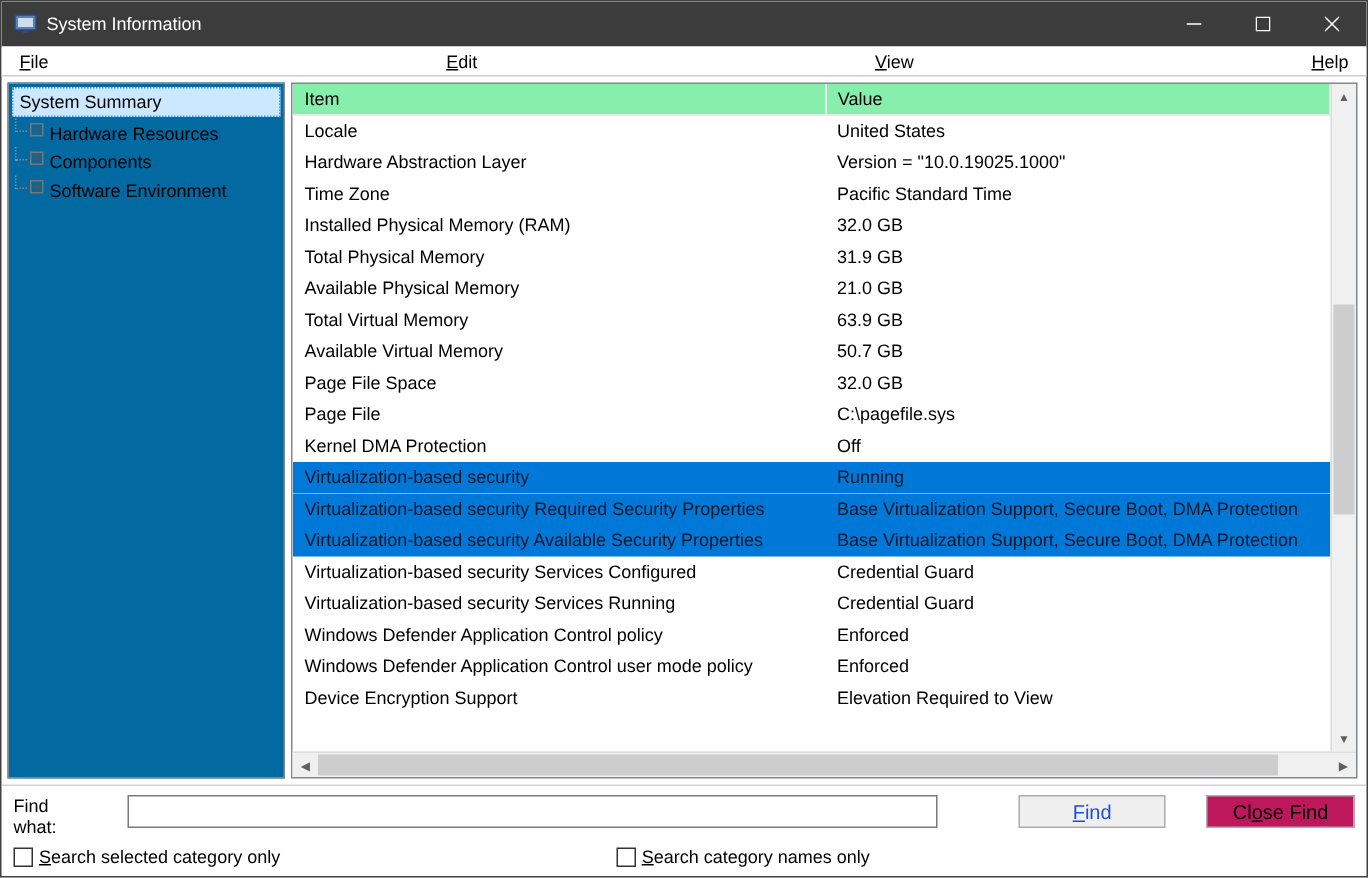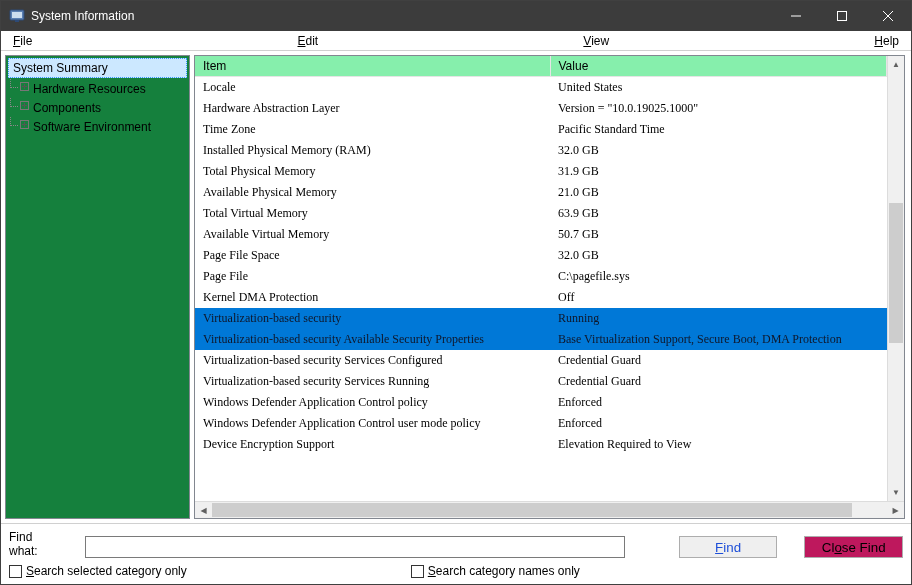--- a/index.html
+++ b/index.html
@@ -10,46 +10,46 @@
   .titlebar .icon { width:16px; height:16px; margin-right:6px; display:inline-flex; }
   .titlebar .title { flex:1; font-size:12px; }
   .titlebar .win-controls { display:flex; height:100%; }
   .titlebar .win-btn { width:46px; display:flex; align-items:center; justify-content:center; color:#fff; }
   
   .menubar { height:20px; background:#fff; display:flex; align-items:center; padding:0 4px; border-bottom:1px solid #d0d0d0;justify-content:space-between;}
   .menubar .menu-item { padding:0 8px; line-height:20px; }
   .menubar .menu-item:first-letter { text-decoration: underline; }
   
   .main { flex:1; display:flex; min-height:0; padding:4px 6px 4px 4px; gap:4px; }
-  .tree-pane { width:185px; border:1px solid #828790; padding:2px 2px; overflow:hidden; background:#15803d;}
+  .tree-pane { width:185px; border:1px solid #828790; padding:2px 2px; overflow:hidden; background:#0369a1;}
   .tree-root { padding:2px 4px; background:#cce8ff; border:1px dotted #3399ff; }
   .tree-item { display:flex; align-items:flex-start; padding:1px 2px; margin-top:3px; }
   .tree-item .plus { width:9px; height:9px; border:1px solid #777; margin-right:4px; position:relative; }
   .tree-item .plus::before { content:""; position:absolute; left:1px; right:1px; top:3px; height:1px; background:#555;}
   .tree-item .plus::after  { content:""; position:absolute; top:1px; bottom:1px; left:3px; width:1px; background:#555;}
   .tree-item .dotted-line { width:8px; height:9px; border-left:1px dotted #888; border-bottom:1px dotted #888; margin-right:2px; margin-top:-3px;}
   .list-pane { flex:1; border:1px solid #828790; display:flex; flex-direction:column; min-width:0;}
   .list-wrap { flex:1; display:flex; min-height:0; }
   .list-body { flex:1; overflow:hidden; }
   table.info { width:100%; border-collapse:collapse; table-layout:fixed; }
   table.info th { text-align:left; font-weight:400; padding:3px 8px; border-bottom:1px solid #e5e5e5; border-right:1px solid #e5e5e5; background:#86efac; position:sticky; top:0;}
-  table.info td { padding:2px 8px; white-space:nowrap; overflow:hidden; text-overflow:clip; line-height:17px;font-family:Liberation Serif, serif;}
+  table.info td { padding:2px 8px; white-space:nowrap; overflow:hidden; text-overflow:clip; line-height:17px;}
   tr.sel td { background:#0078d7; color:#0f172a; }
   .redact { display:inline-block; width:90px; height:13px; background:#000; }
   .v-scrollbar { width:17px; background:#f0f0f0; position:relative; border-left:1px solid #dcdcdc;}
   .v-scrollbar .up, .v-scrollbar .down { height:17px; display:flex; align-items:center; justify-content:center; color:#606060; font-size:8px;}
   .v-scrollbar .track { position:absolute; top:17px; bottom:17px; left:0; right:0;}
   .v-scrollbar .thumb { position:absolute; left:1px; right:1px; top:130px; height:140px; background:#cdcdcd;}
   .h-scrollbar { height:17px; background:#f0f0f0; display:flex; border-top:1px solid #dcdcdc;}
   .h-scrollbar .left,.h-scrollbar .right{ width:17px; display:flex; align-items:center; justify-content:center; color:#606060; font-size:8px;}
   .h-scrollbar .track{ flex:1; position:relative;}
   .h-scrollbar .thumb{ position:absolute; top:1px; bottom:1px; left:0; width:640px; background:#cdcdcd;}
   
   .find-area { border-top:1px solid #d0d0d0; padding:6px 8px 6px 8px; }
-  .find-row1 { display:flex; align-items:flex-end; gap:27px; }
+  .find-row1 { display:flex; align-items:flex-start; gap:27px; }
   .find-row1 label { }
   .find-row1 input[type=text] { flex:0 0 540px; height:22px; border:1px solid #7a7a7a; padding:0 4px; }
   .find-row1 .spacer{flex:1;}
   .find-row1 button { width:110px; height:22px; background:#be185d; border:1px solid #adadad; }
   .find-row1 button:disabled { color:#1d4ed8; background:#efefef;}
   .find-row2 { display:flex; gap:27px; margin-top:6px; }
   .chk { display:flex; align-items:center; gap:4px; }
   .chk .box { width:13px; height:13px; border:1px solid #333; background:#fff;}
   .chk span:first-letter { text-decoration: underline; }
 </style>
@@ -169,20 +169,24 @@
               </tr>
               <tr>
                 <td>Kernel DMA Protection</td>
                 <td>Off</td>
               </tr>
               <tr class="sel">
                 <td>Virtualization-based security</td>
                 <td>Running</td>
               </tr>
               <tr class="sel">
+                <td>Virtualization-based security Required Security Properties</td>
+                <td>Base Virtualization Support, Secure Boot, DMA Protection</td>
+              </tr>
+              <tr class="sel">
                 <td>Virtualization-based security Available Security Properties</td>
                 <td>Base Virtualization Support, Secure Boot, DMA Protection</td>
               </tr>
               <tr>
                 <td>Virtualization-based security Services Configured</td>
                 <td>Credential Guard</td>
               </tr>
               <tr>
                 <td>Virtualization-based security Services Running</td>
                 <td>Credential Guard</td>

